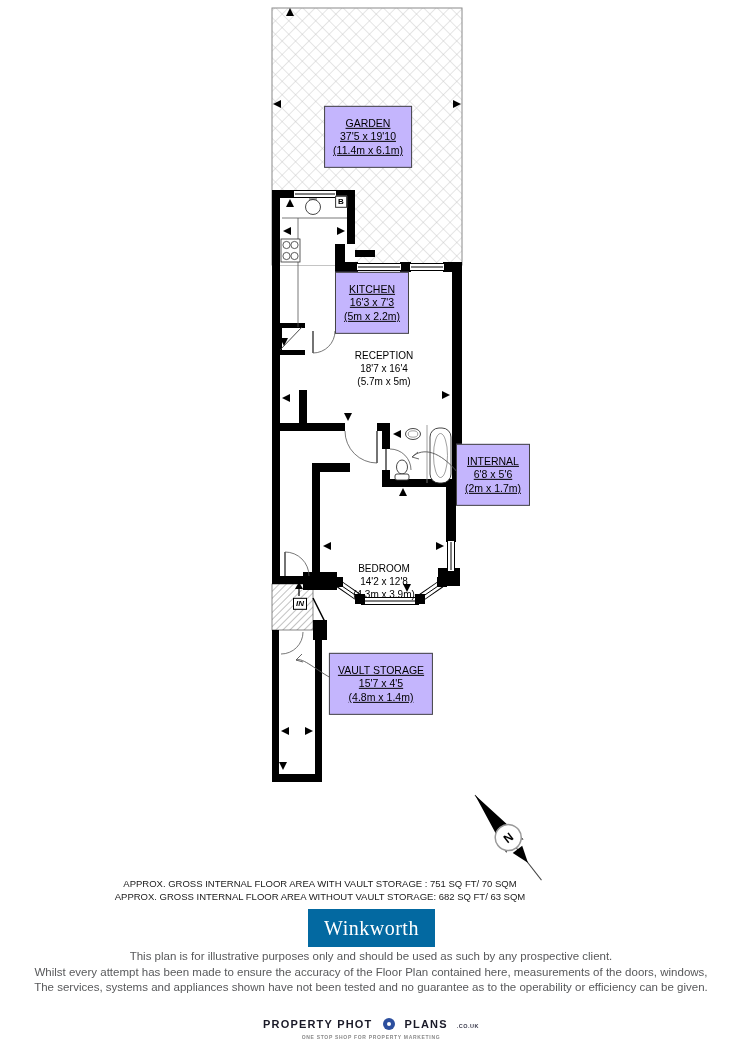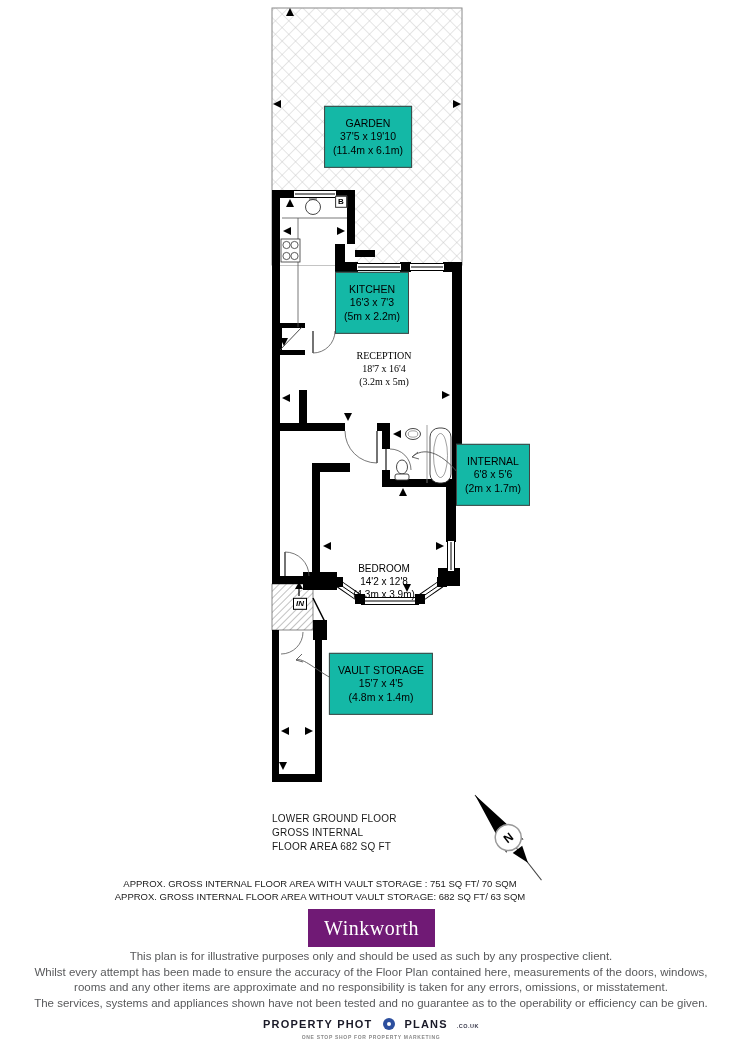--- a/index.html
+++ b/index.html
@@ -3,30 +3,30 @@
 <meta charset="utf-8">
 <style>
   html,body{margin:0;padding:0;background:#fff;}
   .page{position:relative;width:742px;height:1050px;background:#ffffff;overflow:hidden;
         font-family:"Liberation Sans",sans-serif;color:#000;}
   .plan-svg{position:absolute;left:0;top:0;}
   svg text{font-family:"Liberation Sans",sans-serif;}
 
   .plan-label{position:absolute;transform:translate(-50%,-50%);text-align:center;
               font-size:10px;line-height:1.28;color:#000;white-space:nowrap;}
-  .plan-label.boxed{background:#14b8a6;border:1px solid #444;padding:10px 8px;font-size:10.5px;}
+  .plan-label.boxed{background:#c4b5fd;border:1px solid #444;padding:10px 8px;font-size:10.5px;text-decoration:underline;}
   .tiny-box{position:absolute;transform:translate(-50%,-50%);background:#fff;border:1px solid #000;
             font-size:8px;font-weight:bold;padding:0 2px;line-height:1.3;}
 
   .floor-summary{position:absolute;left:272px;top:812px;font-size:10px;line-height:14px;
                  color:#1a1a1a;letter-spacing:0.2px;}
   .area-notes{position:absolute;left:0;top:877px;width:606px;text-align:center;
               font-size:9.5px;line-height:13px;color:#1a1a1a;padding-left:17px;}
   .winkworth{position:absolute;left:308px;top:909px;width:127px;height:38px;
-             background:#701a75;color:#fff;display:flex;align-items:center;justify-content:center;
+             background:#0369a1;color:#fff;display:flex;align-items:center;justify-content:center;
              font-family:"Liberation Serif",serif;font-size:20px;letter-spacing:0.5px;}
   .disclaimer{position:absolute;left:0;top:949px;width:742px;text-align:center;
               font-size:11.5px;line-height:15.5px;color:#58595b;}
   .ppp{position:absolute;left:0;top:1014px;width:742px;text-align:center;color:#191927;}
   .ppp .main{font-size:11px;font-weight:bold;letter-spacing:1.2px;display:inline-flex;
              align-items:center;gap:9px;}
   .ppp .domain{font-size:5.5px;font-weight:bold;letter-spacing:0.5px;align-self:flex-end;margin-bottom:1px;color:#3b3b4d;}
   .aperture{display:inline-block;width:12px;height:12px;border-radius:50%;background:#2d4f9e;
             position:relative;margin:0 1px;}
   .aperture::after{content:"";position:absolute;left:4px;top:4px;width:4px;height:4px;
@@ -217,24 +217,24 @@
     <div>37'5 x 19'10</div>
     <div>(11.4m x 6.1m)</div>
   </div>
 
   <div class="plan-label boxed" style="left:372px;top:303px;">
     <div>KITCHEN</div>
     <div>16'3 x 7'3</div>
     <div>(5m x 2.2m)</div>
   </div>
 
-  <div class="plan-label" style="left:384px;top:369px;font-family:Liberation Serif, serif;">
+  <div class="plan-label" style="left:384px;top:369px;">
     <div>RECEPTION</div>
     <div>18'7 x 16'4</div>
-    <div>(3.2m x 5m)</div>
+    <div>(5.7m x 5m)</div>
   </div>
 
   <div class="plan-label boxed" style="left:493px;top:475px;">
     <div>INTERNAL</div>
     <div>6'8 x 5'6</div>
     <div>(2m x 1.7m)</div>
   </div>
 
   <div class="plan-label" style="left:384px;top:542px;margin-top:40px;">
     <div>BEDROOM</div>
@@ -244,39 +244,33 @@
 
   <div class="plan-label boxed" style="left:381px;top:684px;">
     <div>VAULT STORAGE</div>
     <div>15'7 x 4'5</div>
     <div>(4.8m x 1.4m)</div>
   </div>
 
   <div class="tiny-box" style="left:300px;top:604px;font-style:italic;">IN</div>
   <div class="tiny-box" style="left:341px;top:202px;border-color:#333;">B</div>
 
-  <div class="floor-summary">
-    <div>LOWER GROUND FLOOR</div>
-    <div>GROSS INTERNAL</div>
-    <div>FLOOR AREA 682 SQ FT</div>
-  </div>
 
   <div class="area-notes">
     <div>APPROX. GROSS INTERNAL FLOOR AREA WITH VAULT STORAGE :  751 SQ FT/  70 SQM</div>
     <div>APPROX. GROSS INTERNAL FLOOR AREA WITHOUT VAULT STORAGE:  682 SQ FT/  63 SQM</div>
   </div>
 
   <div class="winkworth">
     <span>Winkworth</span>
   </div>
 
   <div class="disclaimer">
     <div>This plan is for illustrative purposes only and should be used as such by any prospective client.</div>
     <div>Whilst every attempt has been made to ensure the accuracy of the Floor Plan contained here, measurements of the doors, windows,</div>
-    <div>rooms and any other items are approximate and no responsibility is taken for any errors, omissions, or misstatement.</div>
     <div>The services, systems and appliances shown have not been tested and no guarantee as to the operability or efficiency can be given.</div>
   </div>
 
   <div class="ppp">
     <span class="main">
       <span>PROPERTY PHOT</span>
       <span class="aperture"></span>
       <span>PLANS</span>
       <span class="domain">.CO.UK</span>
     </span>

